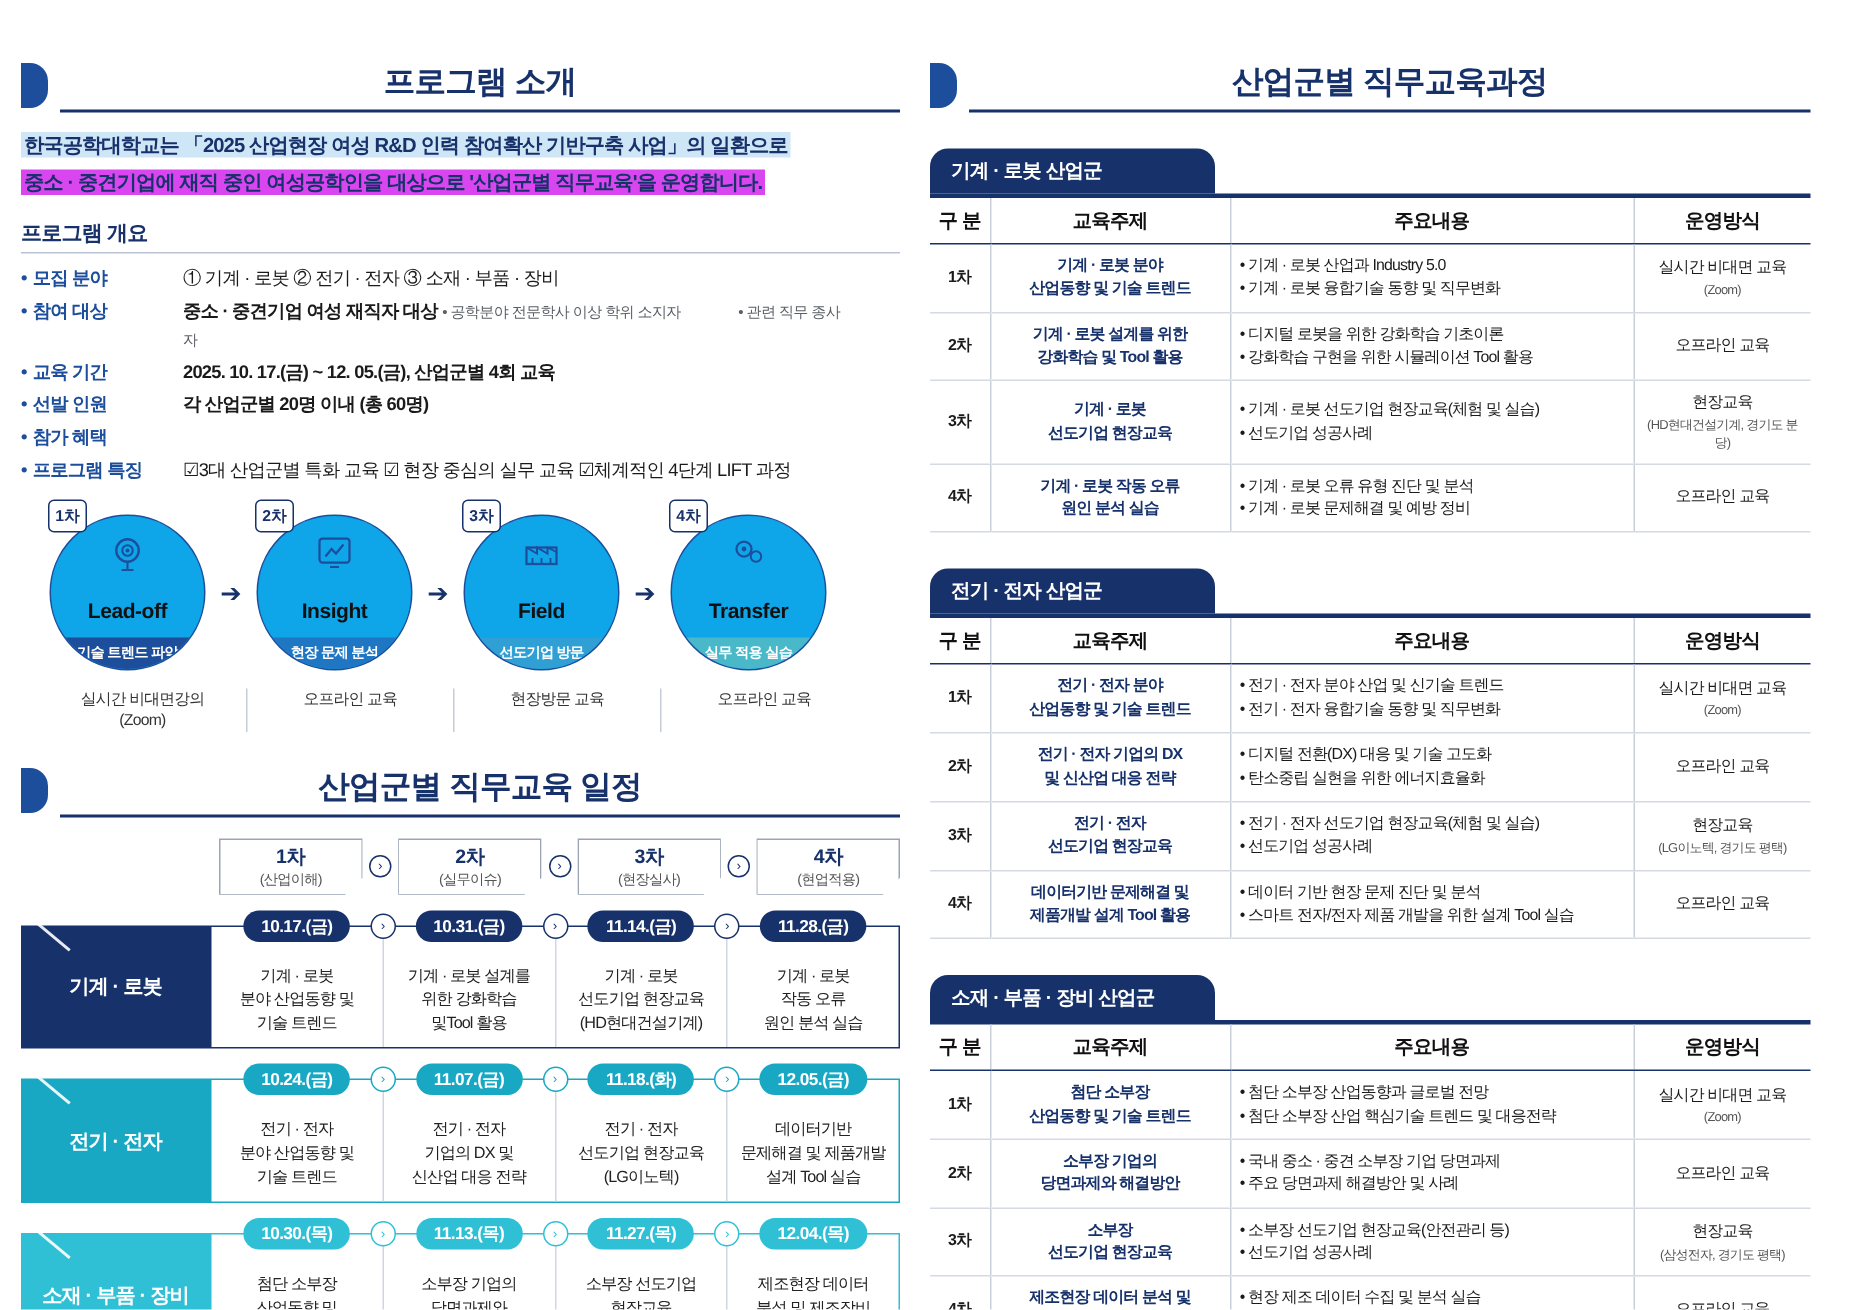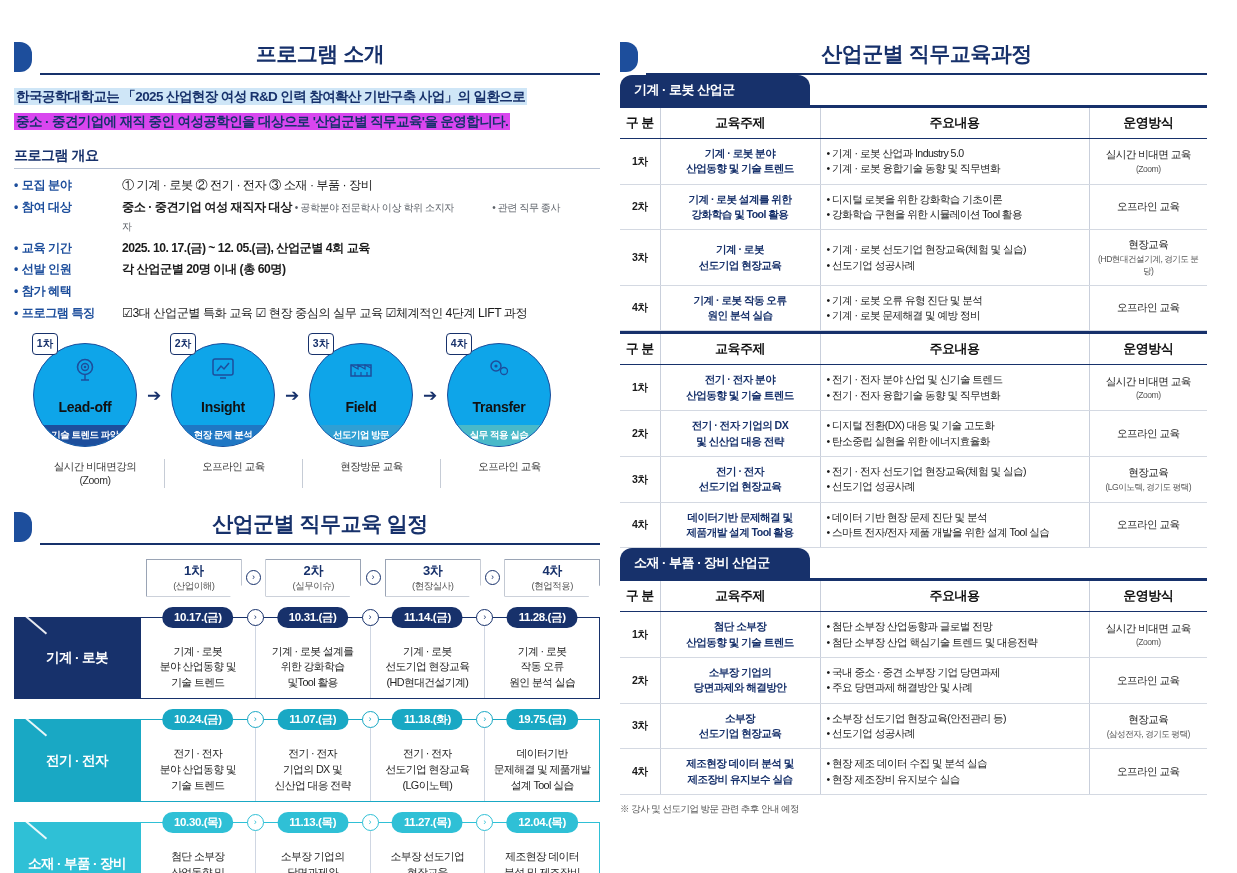--- a/index.html
+++ b/index.html
@@ -131,21 +131,21 @@
   .cell-sep {
     position: absolute; top: -9px; left: -9px; width: 17px; height: 17px;
     border: 1.2px solid #17316b; border-radius: 50%; background: #fff;
     font-size: 9px; color: #17316b; line-height: 15px; text-align: center; z-index: 2;
   }
   .t2 .cell-sep { border-color: #19a8c4; color: #19a8c4; }
   .t3 .cell-sep { border-color: #2fc0d6; color: #2fc0d6; }
   .track { margin-top: 20px; }
 
   
-  .grp { margin-top: 0; }
+  .grp { margin-top: 24px; }
   .grp-head {
     background: #17316b; color: #fff; font-size: 13px; font-weight: bold;
     padding: 6px 14px; border-radius: 12px 12px 0 0; letter-spacing: -0.5px;
     display: inline-block; min-width: 190px;
   }
   .grp-bar { height: 3px; background: #17316b; }
   table.tbl { width: 100%; border-collapse: collapse; margin-top: 0; }
   table.tbl th {
     font-size: 13px; font-weight: bold; padding: 6px 4px; color: #111;
     border-bottom: 1.2px solid #17316b; border-top: none; letter-spacing: -0.5px;
@@ -379,21 +379,21 @@
               <div class="cell-date">11.07.(금)</div>
               <div class="cell-txt">전기 · 전자<br>기업의 DX 및<br>신산업 대응 전략</div>
             </div>
             <div class="cell">
               <div class="cell-sep">›</div>
               <div class="cell-date">11.18.(화)</div>
               <div class="cell-txt">전기 · 전자<br>선도기업 현장교육<br>(LG이노텍)</div>
             </div>
             <div class="cell">
               <div class="cell-sep">›</div>
-              <div class="cell-date">19.75.(금)</div>
+              <div class="cell-date">12.05.(금)</div>
               <div class="cell-txt">데이터기반<br>문제해결 및 제품개발<br>설계 Tool 실습</div>
             </div>
           </div>
         </div>
 
         <div class="track t3">
           <div class="track-label">
             <span class="slash"></span>
             <span>소재 · 부품 · 장비</span>
           </div>
@@ -488,20 +488,21 @@
             </td>
             <td class="c-mode vsep">
               <span>오프라인 교육</span>
             </td>
           </tr>
         </tbody>
       </table>
     </div>
 
     <div class="grp">
+      <div class="grp-head">전기 · 전자 산업군</div>
       <div class="grp-bar"></div>
       <table class="tbl">
         <thead>
           <tr>
             <th style="width:40px">구 분</th>
             <th style="width:160px" class="vsep">교육주제</th>
             <th class="vsep">주요내용</th>
             <th style="width:118px" class="vsep">운영방식</th>
           </tr>
         </thead>

